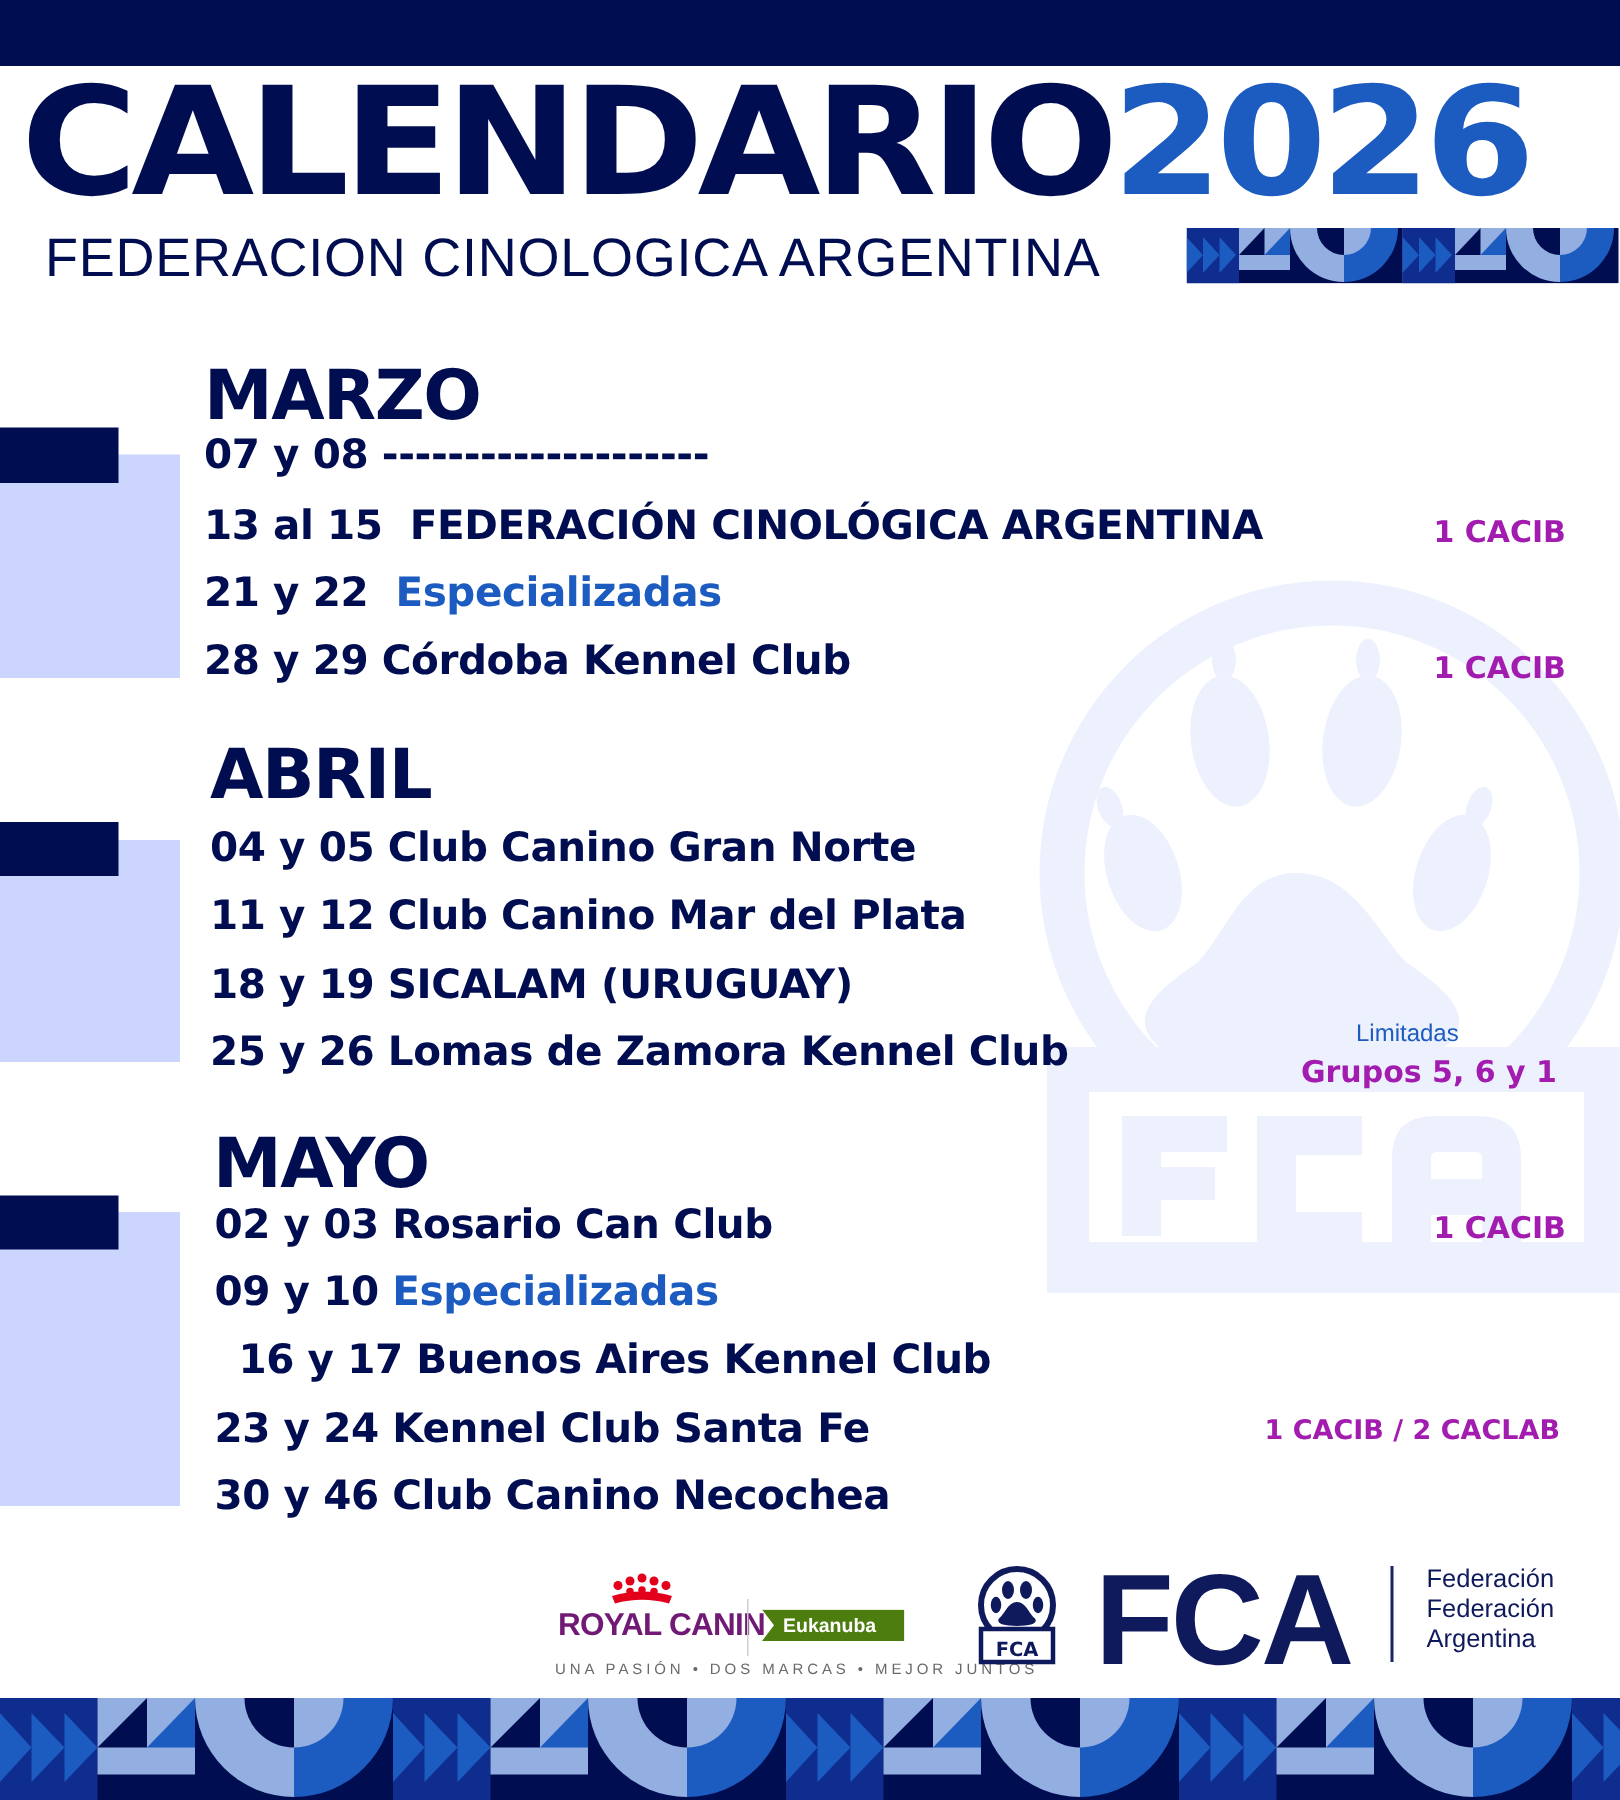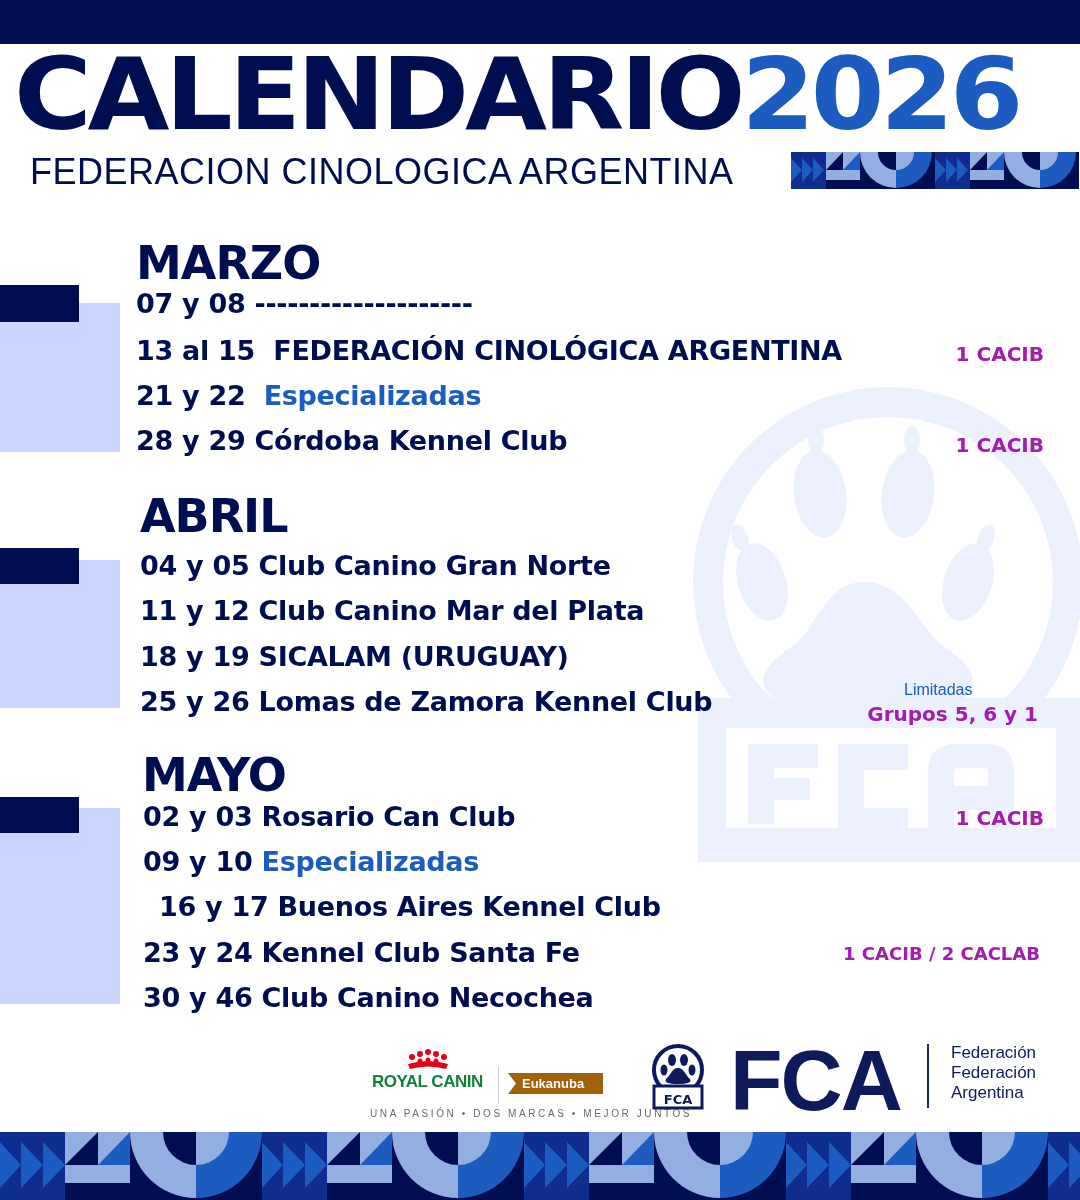--- a/index.html
+++ b/index.html
@@ -33,23 +33,23 @@
         color:#000d50; white-space:nowrap; line-height:34px; letter-spacing:-0.3px; }
   .ev .hl { color:#1c5bbf; }
   .note { position:absolute; font-family:"DejaVu Sans", sans-serif; font-weight:bold; font-size:20px;
           color:#a21caf; white-space:nowrap; line-height:24px; text-align:right; }
   .note-small { position:absolute; font-family:"Liberation Sans", sans-serif; font-size:16px;
                 color:#1c5bbf; white-space:nowrap; }
 
   
   .rc-wrap { position:absolute; left:372px; top:1046px; width:236px; height:76px; }
   .rc-name { position:absolute; left:0; top:26px; font-family:"Liberation Sans", sans-serif; font-weight:bold;
-             font-size:17px; color:#15803d; letter-spacing:-0.5px; white-space:nowrap; }
+             font-size:21px; color:#701a75; letter-spacing:-0.5px; white-space:nowrap; }
   .rc-sep { position:absolute; left:126px; top:20px; width:1px; height:38px; background:#cfcfcf; }
-  .euk { position:absolute; left:136px; top:27px; width:95px; height:21px; background:#a16207; color:#fff;
+  .euk { position:absolute; left:136px; top:27px; width:95px; height:21px; background:#4d7c0f; color:#fff;
          font-family:"Liberation Sans", sans-serif; font-weight:bold; font-size:13px; line-height:21px;
          padding-left:14px; clip-path:polygon(0 0,100% 0,100% 100%,0 100%,8px 50%); white-space:nowrap; }
   .rc-tag { position:absolute; left:-2px; top:62px; font-family:"Liberation Sans", sans-serif; font-size:10px;
             color:#6a6a6a; letter-spacing:2.6px; white-space:nowrap; }
 
   .fca-big { position:absolute; left:730px; top:1030px; font-family:"Liberation Sans", sans-serif; font-weight:bold;
              font-size:86px; color:#0f1a5c; line-height:100px; letter-spacing:-2px; }
   .fca-sep { position:absolute; left:927px; top:1044px; width:2px; height:64px; background:#1a2466; }
   .fca-txt { position:absolute; left:951px; top:1043px; font-family:"Liberation Sans", sans-serif; font-size:17px;
              color:#0f1a5c; line-height:20px; }

